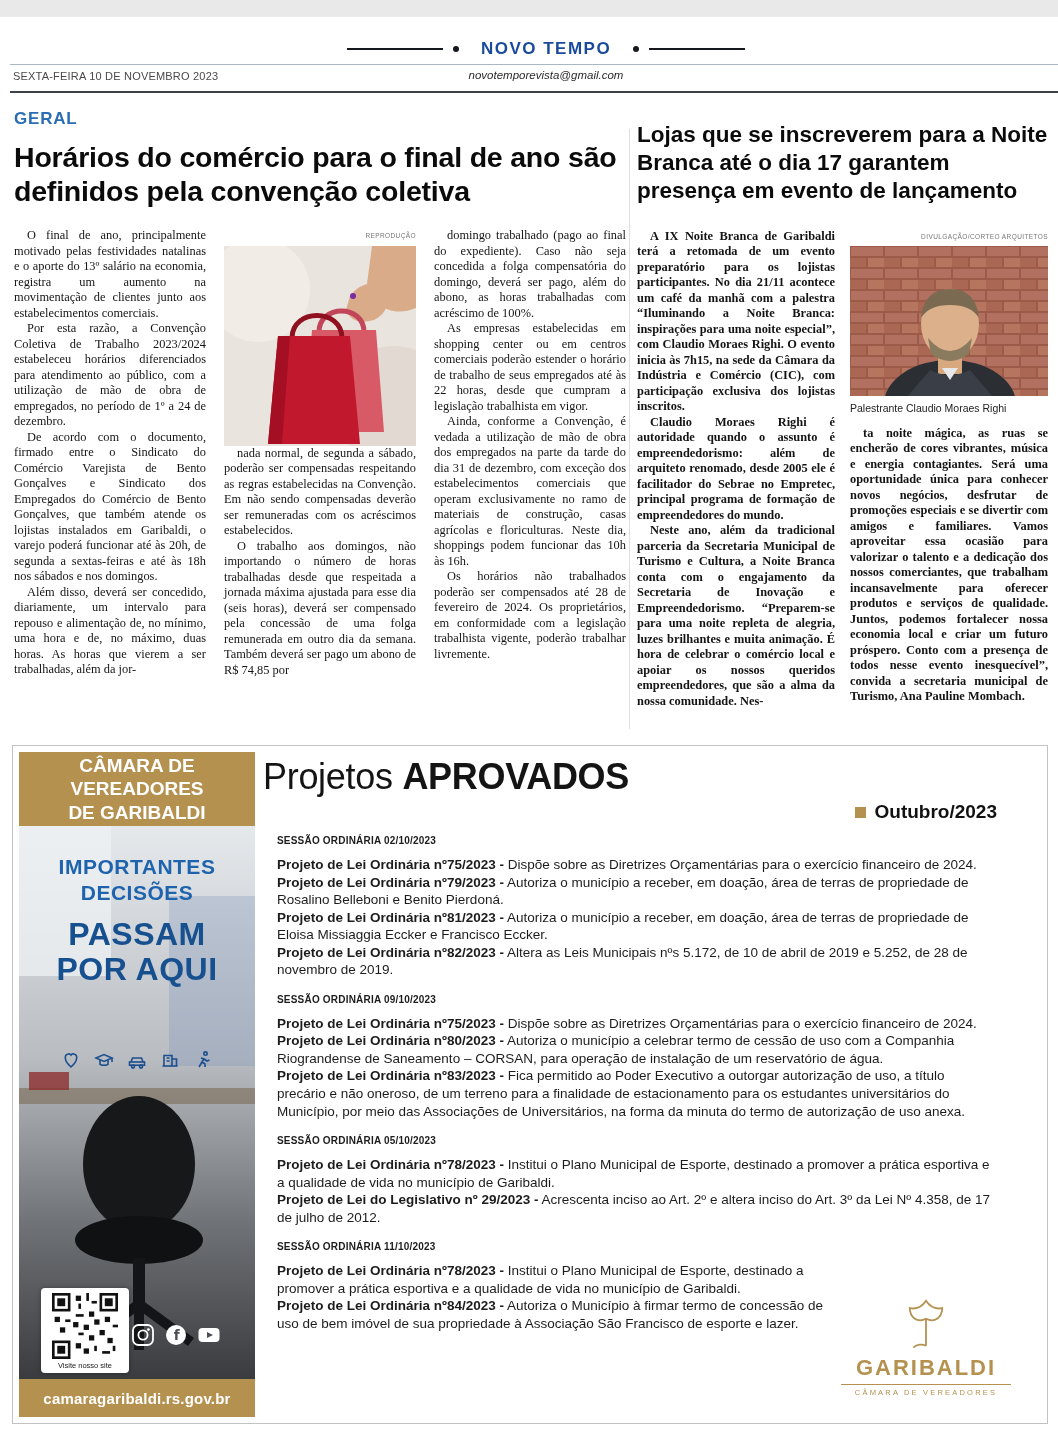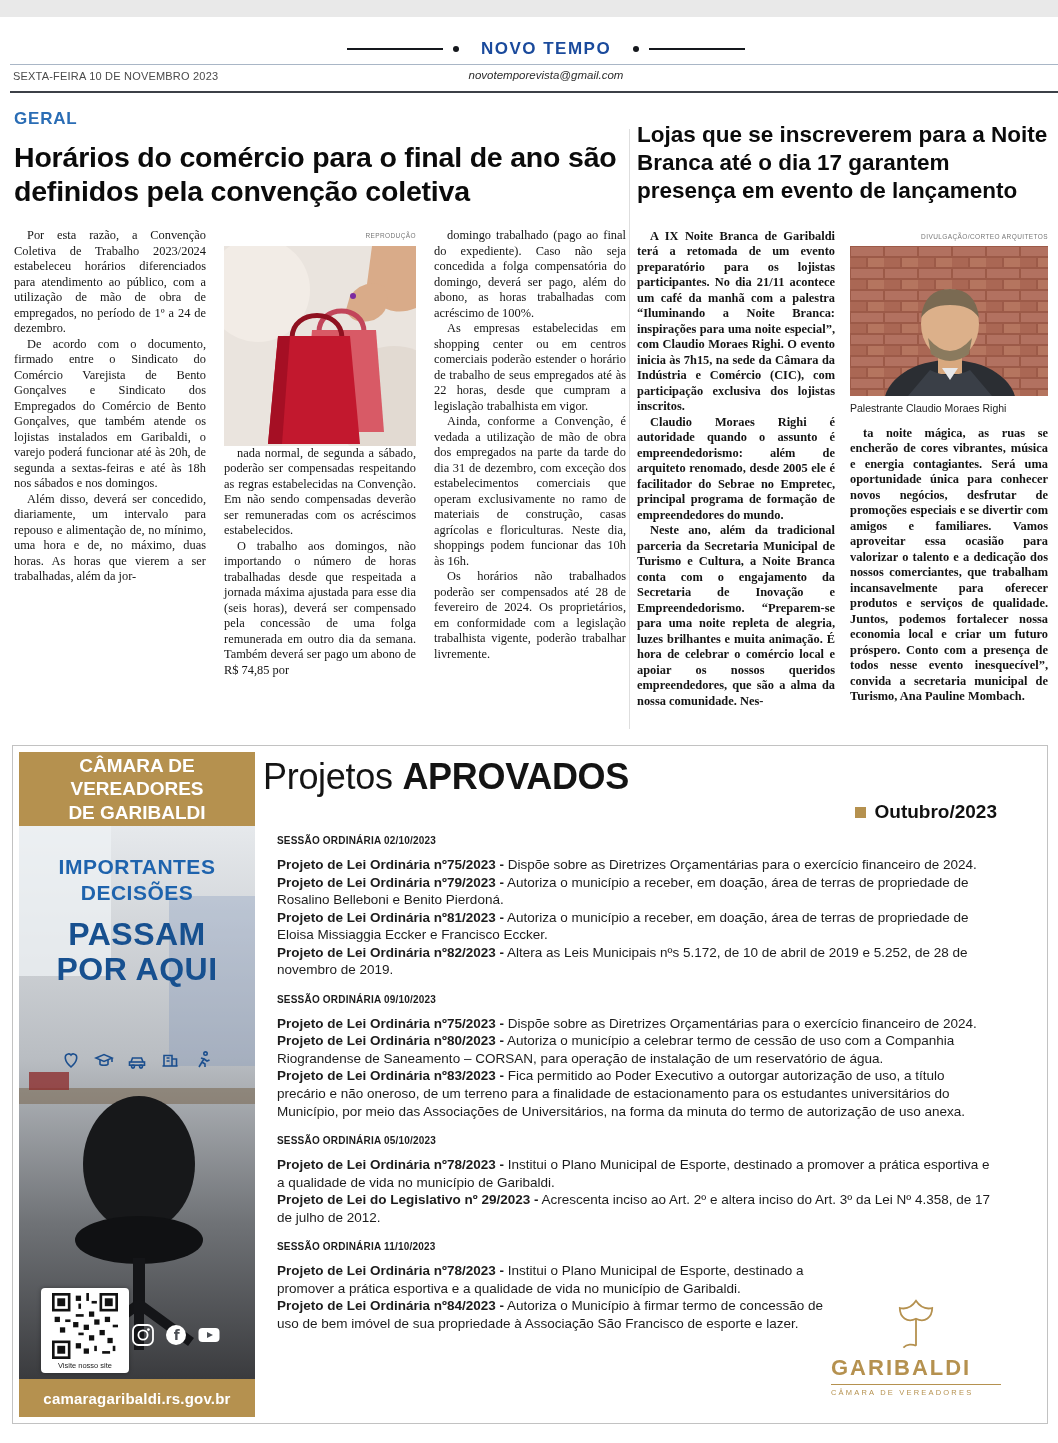--- a/index.html
+++ b/index.html
@@ -75,21 +75,21 @@
   .t-bold{font-weight:800;}
   .approved-sub{text-align:right;padding-right:40px;margin-top:3px;font-size:19px;font-weight:bold;color:#111;}
   .gold-square{display:inline-block;width:11px;height:11px;background:#b5914f;margin-right:9px;}
   .sessions{margin-top:12px;padding:0 40px 0 14px;font-size:13.5px;color:#1c1c1c;}
   .session{margin-bottom:15px;}
   .session-title{font-weight:bold;font-size:10px;margin-bottom:10px;letter-spacing:.2px;}
   .proj{margin:0;line-height:1.3;}
   .proj-label{font-weight:bold;}
   .session.narrow{max-width:565px;}
 
-  .logo{position:absolute;right:46px;bottom:26px;width:170px;text-align:left;color:#b5914f;}
+  .logo{position:absolute;right:36px;bottom:26px;width:170px;text-align:center;color:#b5914f;}
   .logo svg{display:block;margin:0 auto 2px;}
   .logo-name{font-size:22px;font-weight:bold;letter-spacing:2px;color:#b5914f;}
   .logo-sub{font-size:7.5px;letter-spacing:2.2px;border-top:1.5px solid #b5914f;margin-top:3px;padding-top:3px;color:#b5914f;}
 </style>
 </head>
 <body>
 
 <div class="page">
 
   <div class="masthead">
@@ -100,20 +100,21 @@
   <div class="meta-email">novotemporevista@gmail.com</div>
   <div class="meta-page">05</div>
   <div class="rule2"></div>
 
   <div class="section-label">GERAL</div>
 
   <article class="art-main">
     <h1>Horários do comércio para o final de ano são definidos pela convenção coletiva</h1>
     <div class="art-main-body">
       <div class="col colA">
+        <p>O final de ano, principalmente motivado pelas festividades natalinas e o aporte do 13º salário na economia, registra um aumento na movimentação de clientes junto aos estabelecimentos comerciais.</p>
         <p>Por esta razão, a Convenção Coletiva de Trabalho 2023/2024 estabeleceu horários diferenciados para atendimento ao público, com a utilização de mão de obra de empregados, no período de 1º a 24 de dezembro.</p>
         <p>De acordo com o documento, firmado entre o Sindicato do Comércio Varejista de Bento Gonçalves e Sindicato dos Empregados do Comércio de Bento Gonçalves, que também atende os lojistas instalados em Garibaldi, o varejo poderá funcionar até às 20h, de segunda a sextas-feiras e até às 18h nos sábados e nos domingos.</p>
         <p>Além disso, deverá ser concedido, diariamente, um intervalo para repouso e alimentação de, no mínimo, uma hora e de, no máximo, duas horas. As horas que vierem a ser trabalhadas, além da jor-</p>
       </div>
       <div class="col colB">
         <div class="photo-credit">REPRODUÇÃO</div>
         <svg class="photo-frame" viewBox="0 0 192 200" width="192" height="200" aria-hidden="true">
           <rect width="192" height="200" fill="#eae4de"></rect>
           <circle cx="34" cy="44" r="52" fill="#f2ece6"></circle>
           <circle cx="170" cy="160" r="60" fill="#e2dad2"></circle>

